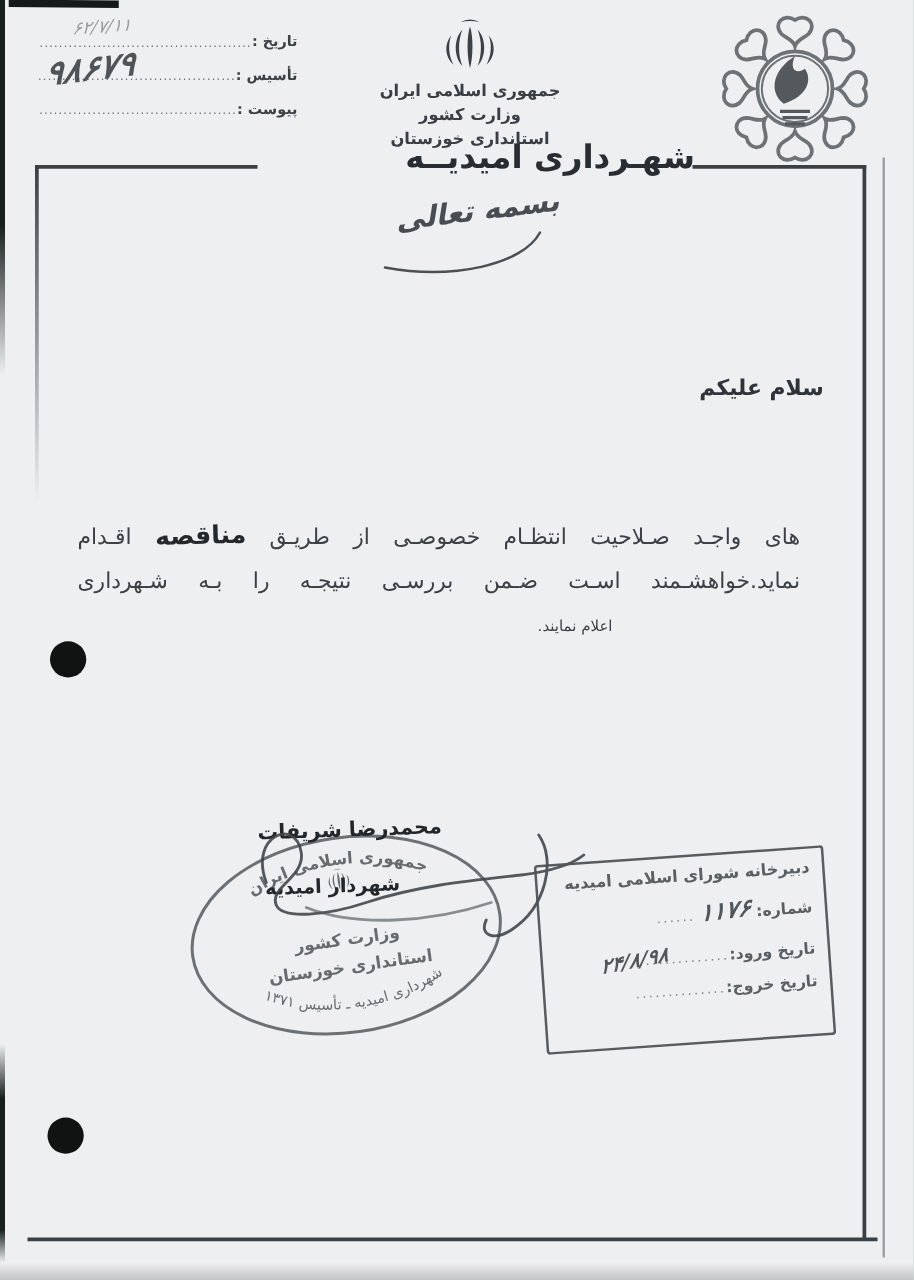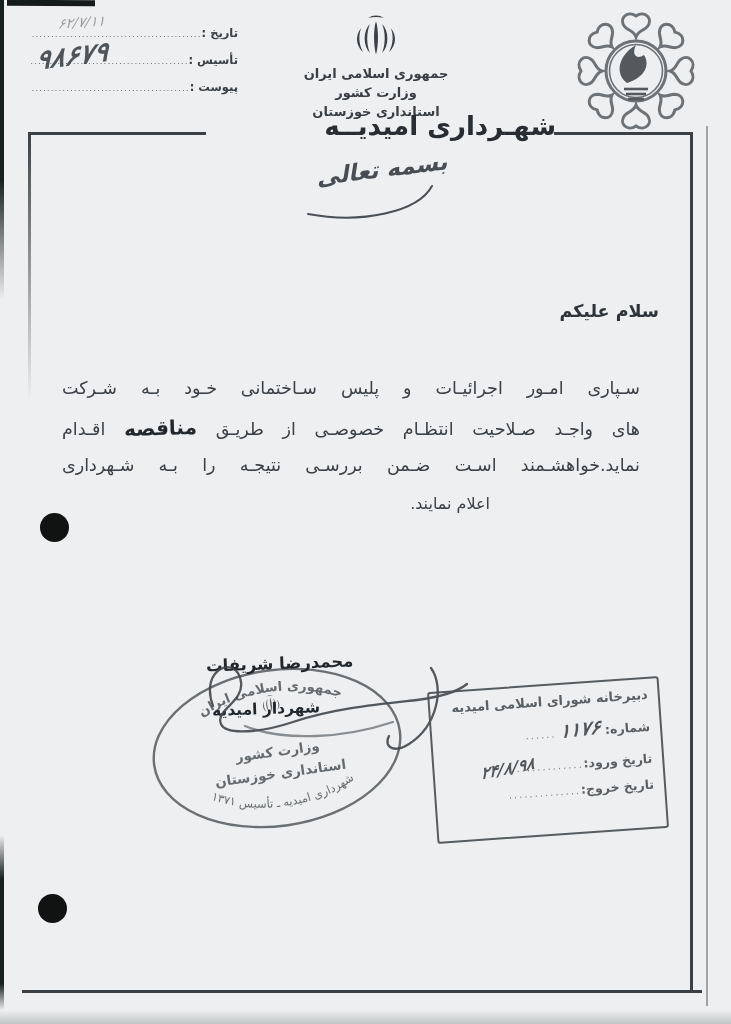--- a/index.html
+++ b/index.html
@@ -34,21 +34,21 @@
   
   .title{left:204px;top:111px;width:352px;text-align:right;font-size:26px;font-weight:bold;
          color:#272d32;direction:rtl;letter-spacing:-1px;}
   .bismillah{left:318px;top:156px;font-size:23px;font-weight:bold;color:#474d52;direction:rtl;
          transform:rotate(-7deg) skewX(-16deg);}
   
   .head-line{right:72px;font-size:17.5px;font-weight:bold;color:#2e343a;direction:rtl;text-align:right;}
   .para-line{left:62px;width:578px;font-size:17.5px;color:#3a4046;direction:rtl;
          text-align:justify;text-align-last:justify;white-space:nowrap;}
   .em-word{font-weight:bold;font-size:20px;letter-spacing:-1px;color:#23282c;display:inline-block;transform:rotate(-1.5deg);}
-  .last-line{right:241px;font-size:16px;color:#3a4046;direction:rtl;text-align:right;}
+  .last-line{right:241px;font-size:12px;color:#3a4046;direction:rtl;text-align:right;}
   
   .sig-name{left:206px;top:654px;font-size:16.5px;font-weight:bold;color:#22272b;direction:rtl;transform:rotate(-2deg);}
   .sig-title{left:212px;top:700px;font-size:15.5px;font-weight:bold;color:#22272b;direction:rtl;transform:rotate(-2deg);}
   .oval-stamp{left:146px;top:664px;width:262px;height:168px;transform:rotate(-8deg);opacity:.9;}
   .rect-stamp{left:432px;top:684px;width:232px;height:152px;border:2.5px solid #4d5357;border-radius:3px;
          transform:rotate(-4deg);direction:rtl;padding:6px 10px;box-sizing:border-box;color:#51575b;opacity:.94;}
   .rs-title{font-size:13px;font-weight:bold;letter-spacing:.5px;margin-top:2px;}
   .rs-row{display:flex;align-items:baseline;margin-top:11px;white-space:nowrap;}
   .rs-label{font-size:12.5px;font-weight:bold;flex:0 0 auto;}
   .rs-dots{font-size:10px;letter-spacing:2px;opacity:.8;overflow:hidden;flex:1 1 auto;}
@@ -134,21 +134,20 @@
 
   <div class="abs title">شهـرداری امیدیــه</div>
 
   <div class="abs bismillah">بسمه تعالی</div>
   <svg class="abs" style="left:300px;top:178px;" width="140" height="42">
     <path d="M132 8 C118 34 62 46 8 36" stroke="#4a5055" stroke-width="2" fill="none" stroke-linecap="round"></path>
   </svg>
 
   <div class="abs head-line" style="top:301px;">سلام علیکم</div>
 
-  <div class="abs para-line" style="top:378px;">سـپاری امـور اجرائیـات و پلیس سـاختمانی خـود بـه شـرکت</div>
   <div class="abs para-line" style="top:416px;">
     <span>های واجـد صـلاحیت انتظـام خصوصـی از طریـق</span>
     <span class="em-word">مناقصه</span>
     <span>اقـدام</span>
   </div>
   <div class="abs para-line" style="top:455px;">نماید.خواهشـمند اسـت ضـمن بررسـی نتیجـه  را بـه شـهرداری</div>
   <div class="abs last-line" style="top:494px;">اعلام نمایند.</div>
 
   <svg class="abs oval-stamp" viewBox="0 0 262 168">
     <defs>

